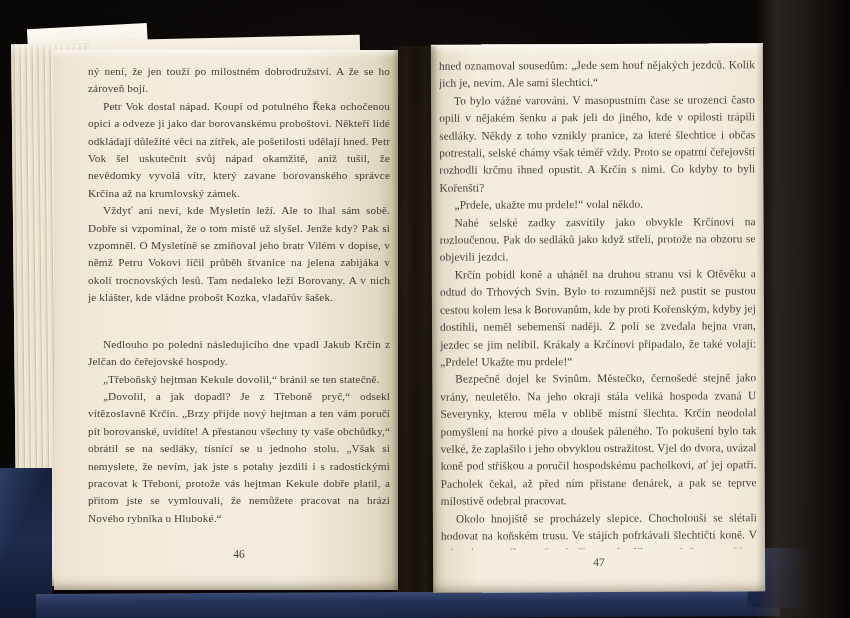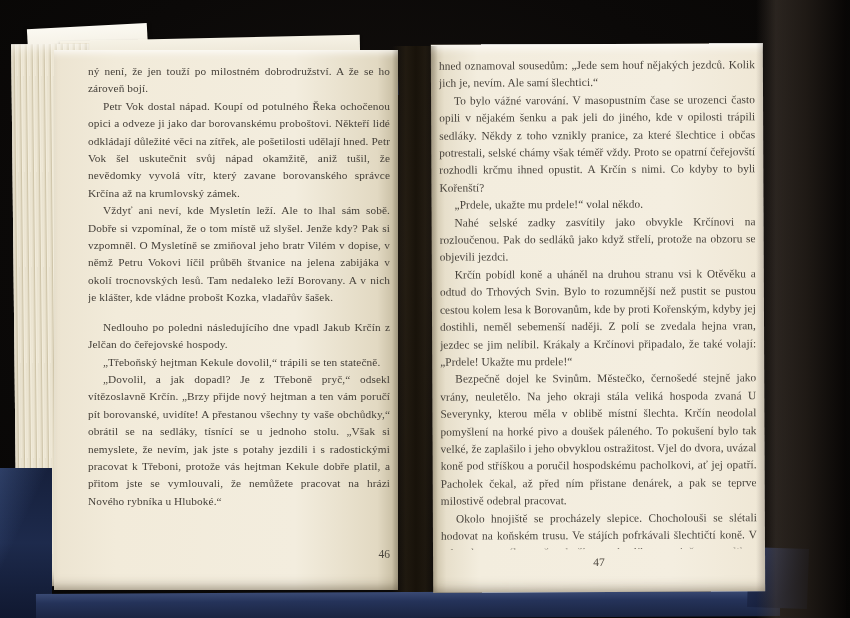--- a/index.html
+++ b/index.html
@@ -79,25 +79,25 @@
   }
   .text-block{
     position:absolute;color:#46413a;
     font-size:11.3px;line-height:17.4px;text-align:justify;
     letter-spacing:.1px;
   }
   .tb-left{left:34px;top:13px;width:302px;height:478px;overflow:hidden;}
   .tb-right{left:8px;top:13px;width:316px;height:492px;overflow:hidden;}
   .para{margin:0;}
   .para.indent{text-indent:15px;}
-  .para.gap{margin-top:12px;}
+  .para.gap{margin-top:29px;}
   .pageno{
     position:absolute;color:#4a453d;font-size:11.5px;text-align:center;
   }
-  .pn-left{left:34px;top:498px;width:302px;text-align:right;}
+  .pn-left{left:34px;top:498px;width:302px;}
   .pn-right{left:8px;top:512px;width:316px;}
 </style>
 </head>
 <body>
 
 <div id="stage">
 
   <div class="cover-gutter-top"></div>
   <div class="loose-sheet"></div>
   <div class="loose-sheet2"></div>
@@ -105,21 +105,21 @@
   <div class="cover-left"></div>
   <div class="cover-bottom"></div>
   <div class="cover-right"></div>
 
   <div class="page page-left">
     <div class="text-block tb-left">
         <p class="para">ný není, že jen touží po milostném dobrodružství. A že se ho zároveň bojí.</p>
         <p class="para indent">Petr Vok dostal nápad. Koupí od potulného Řeka ochočenou opici a odveze ji jako dar borovanskému proboštovi. Někteří lidé odkládají důležité věci na zítřek, ale pošetilosti udělají hned. Petr Vok šel uskutečnit svůj nápad okamžitě, aniž tušil, že nevědomky vyvolá vítr, který zavane borovanského správce Krčína až na krumlovský zámek.</p>
         <p class="para indent">Vždyť ani neví, kde Mysletín leží. Ale to lhal sám sobě. Dobře si vzpomínal, že o tom místě už slyšel. Jenže kdy? Pak si vzpomněl. O Mysletíně se zmiňoval jeho bratr Vilém v dopise, v němž Petru Vokovi líčil průběh štvanice na jelena zabijáka v okolí trocnovských lesů. Tam nedaleko leží Borovany. A v nich je klášter, kde vládne probošt Kozka, vladařův šašek.</p>
         <p class="para indent gap">Nedlouho po poledni následujícího dne vpadl Jakub Krčín z Jelčan do čeřejovské hospody.</p>
-        <p class="para indent">„Třeboňský hejtman Kekule dovolil,“ trápili se ten statečně.</p>
+        <p class="para indent">„Třeboňský hejtman Kekule dovolil,“ bránil se ten statečně.</p>
         <p class="para indent">„Dovolil, a jak dopadl? Je z Třeboně pryč,“ odsekl vítězoslavně Krčín. „Brzy přijde nový hejtman a ten vám poručí pít borovanské, uvidíte! A přestanou všechny ty vaše obchůdky,“ obrátil se na sedláky, tísnící se u jednoho stolu. „Však si nemyslete, že nevím, jak jste s potahy jezdili i s radostickými pracovat k Třeboni, protože vás hejtman Kekule dobře platil, a přitom jste se vymlouvali, že nemůžete pracovat na hrázi Nového rybníka u Hluboké.“</p>
       </div>
     <div class="pageno pn-left">46</div>
   </div>
 
   <div class="page page-right">
     <div class="text-block tb-right">
         <p class="para">hned oznamoval sousedům: „Jede sem houf nějakých jezdců. Kolik jich je, nevím. Ale samí šlechtici.“</p>
         <p class="para indent">To bylo vážné varování. V masopustním čase se urozenci často opili v nějakém šenku a pak jeli do jiného, kde v opilosti trápili sedláky. Někdy z toho vznikly pranice, za které šlechtice i občas potrestali, selské chámy však téměř vždy. Proto se opatrní čeřejovští rozhodli krčmu ihned opustit. A Krčín s nimi. Co kdyby to byli Kořenští?</p>
         <p class="para indent">„Prdele, ukažte mu prdele!“ volal někdo.</p>

